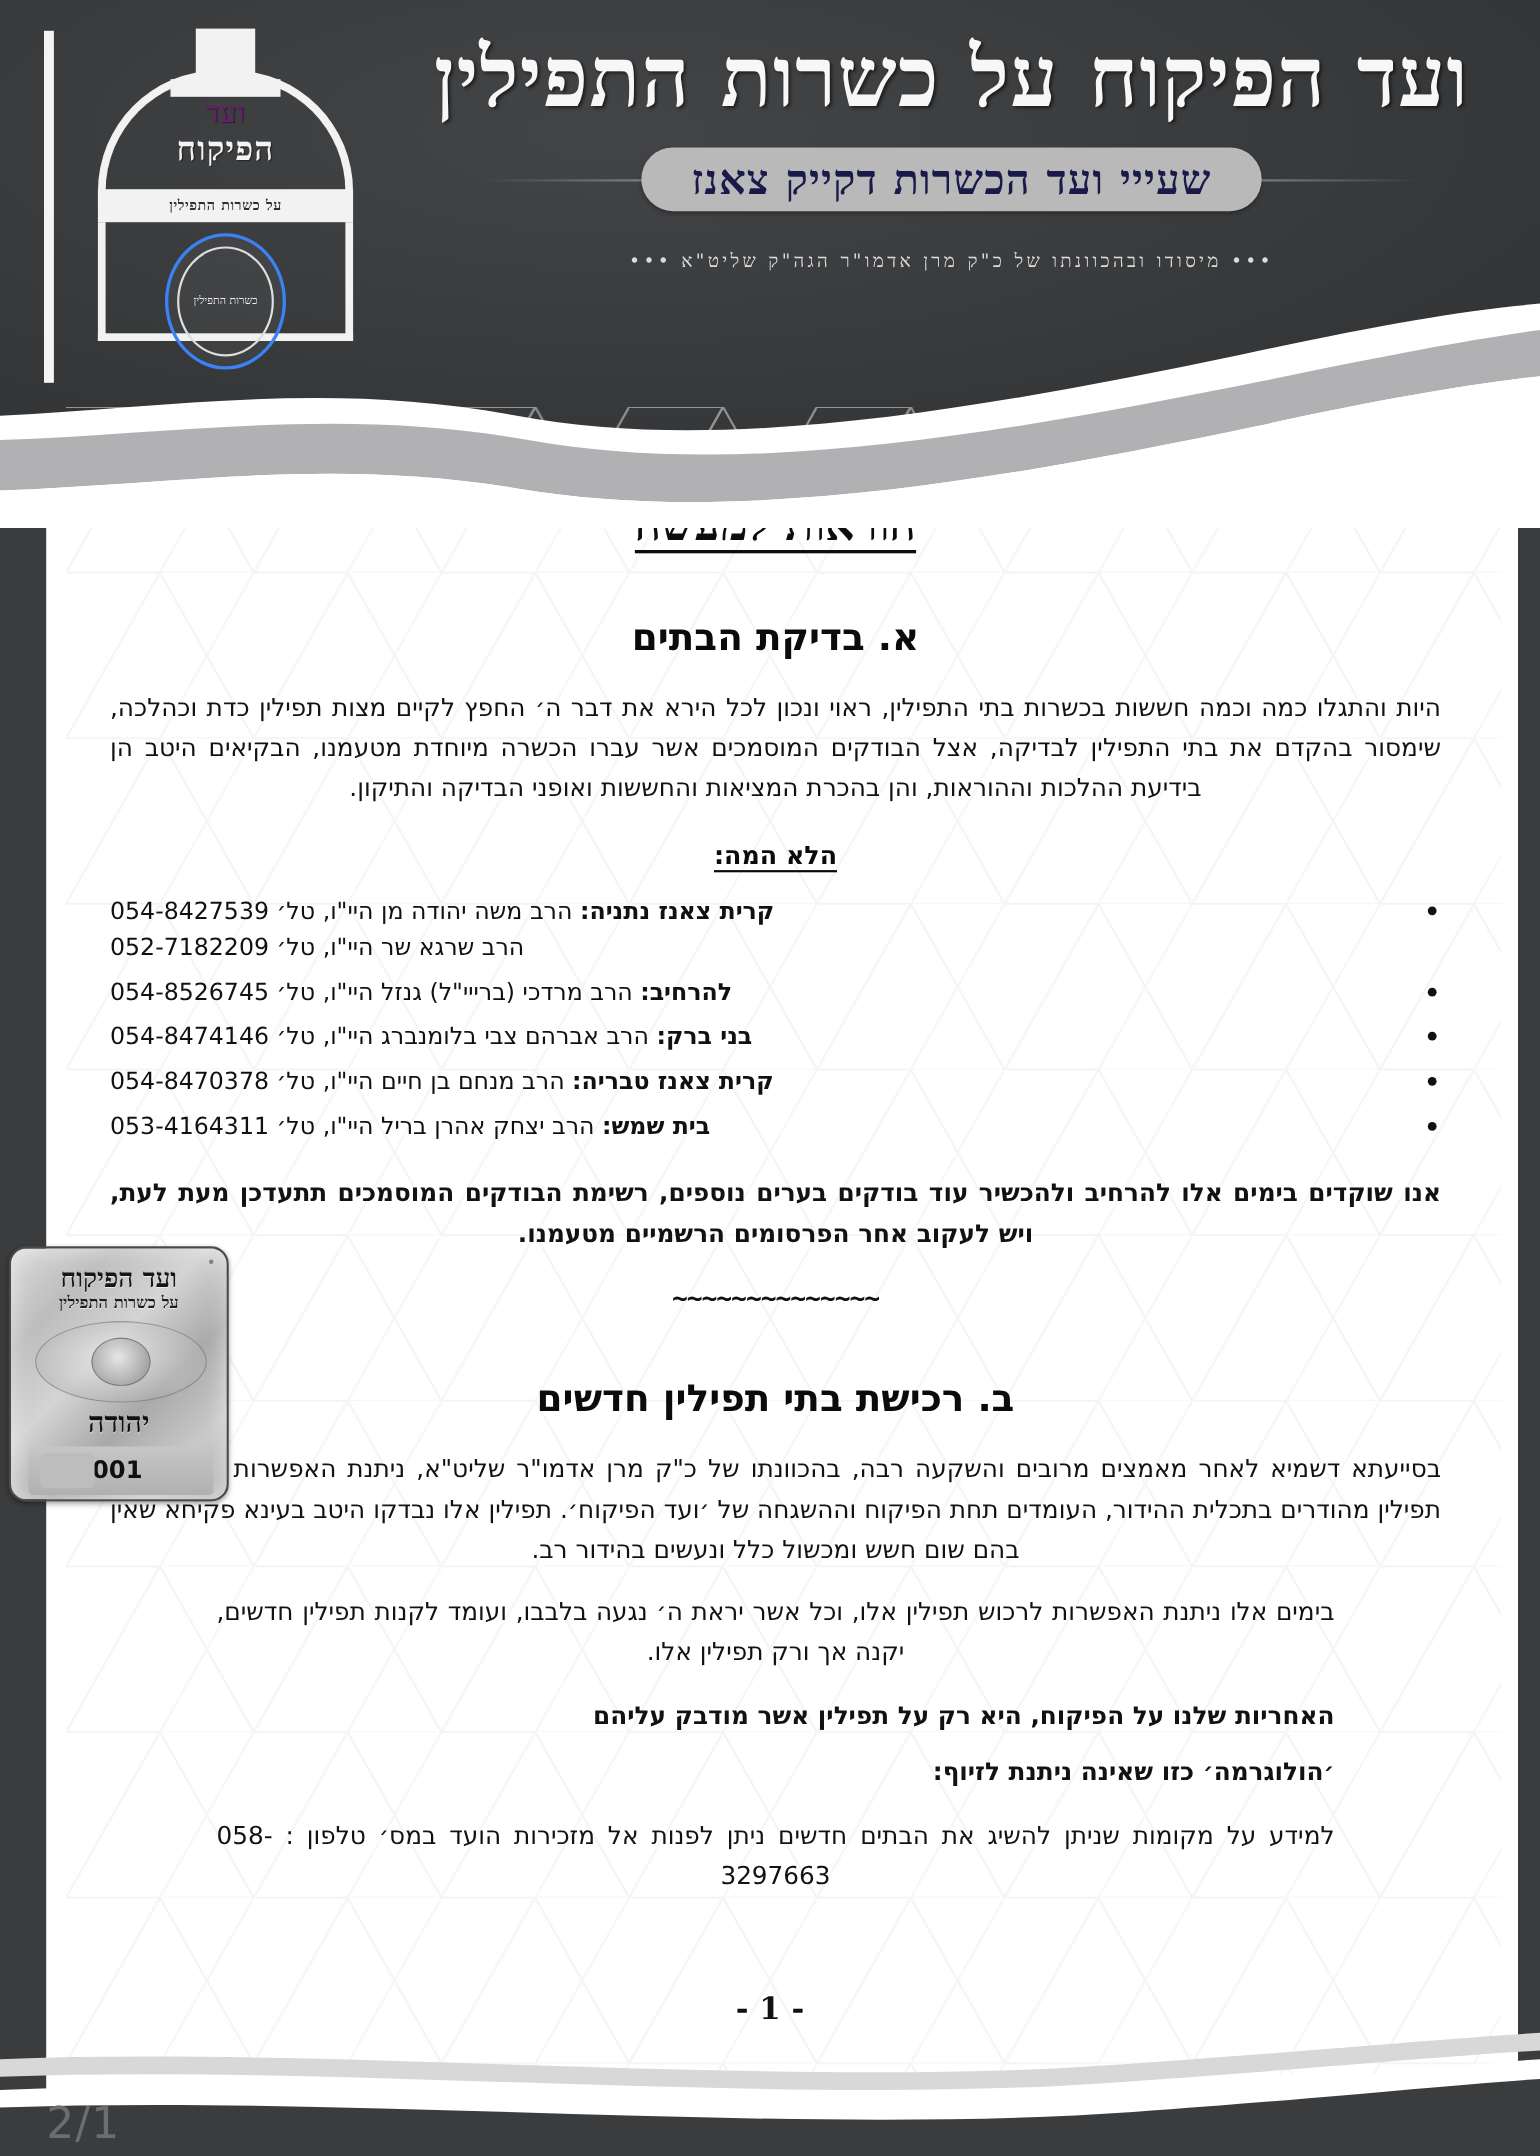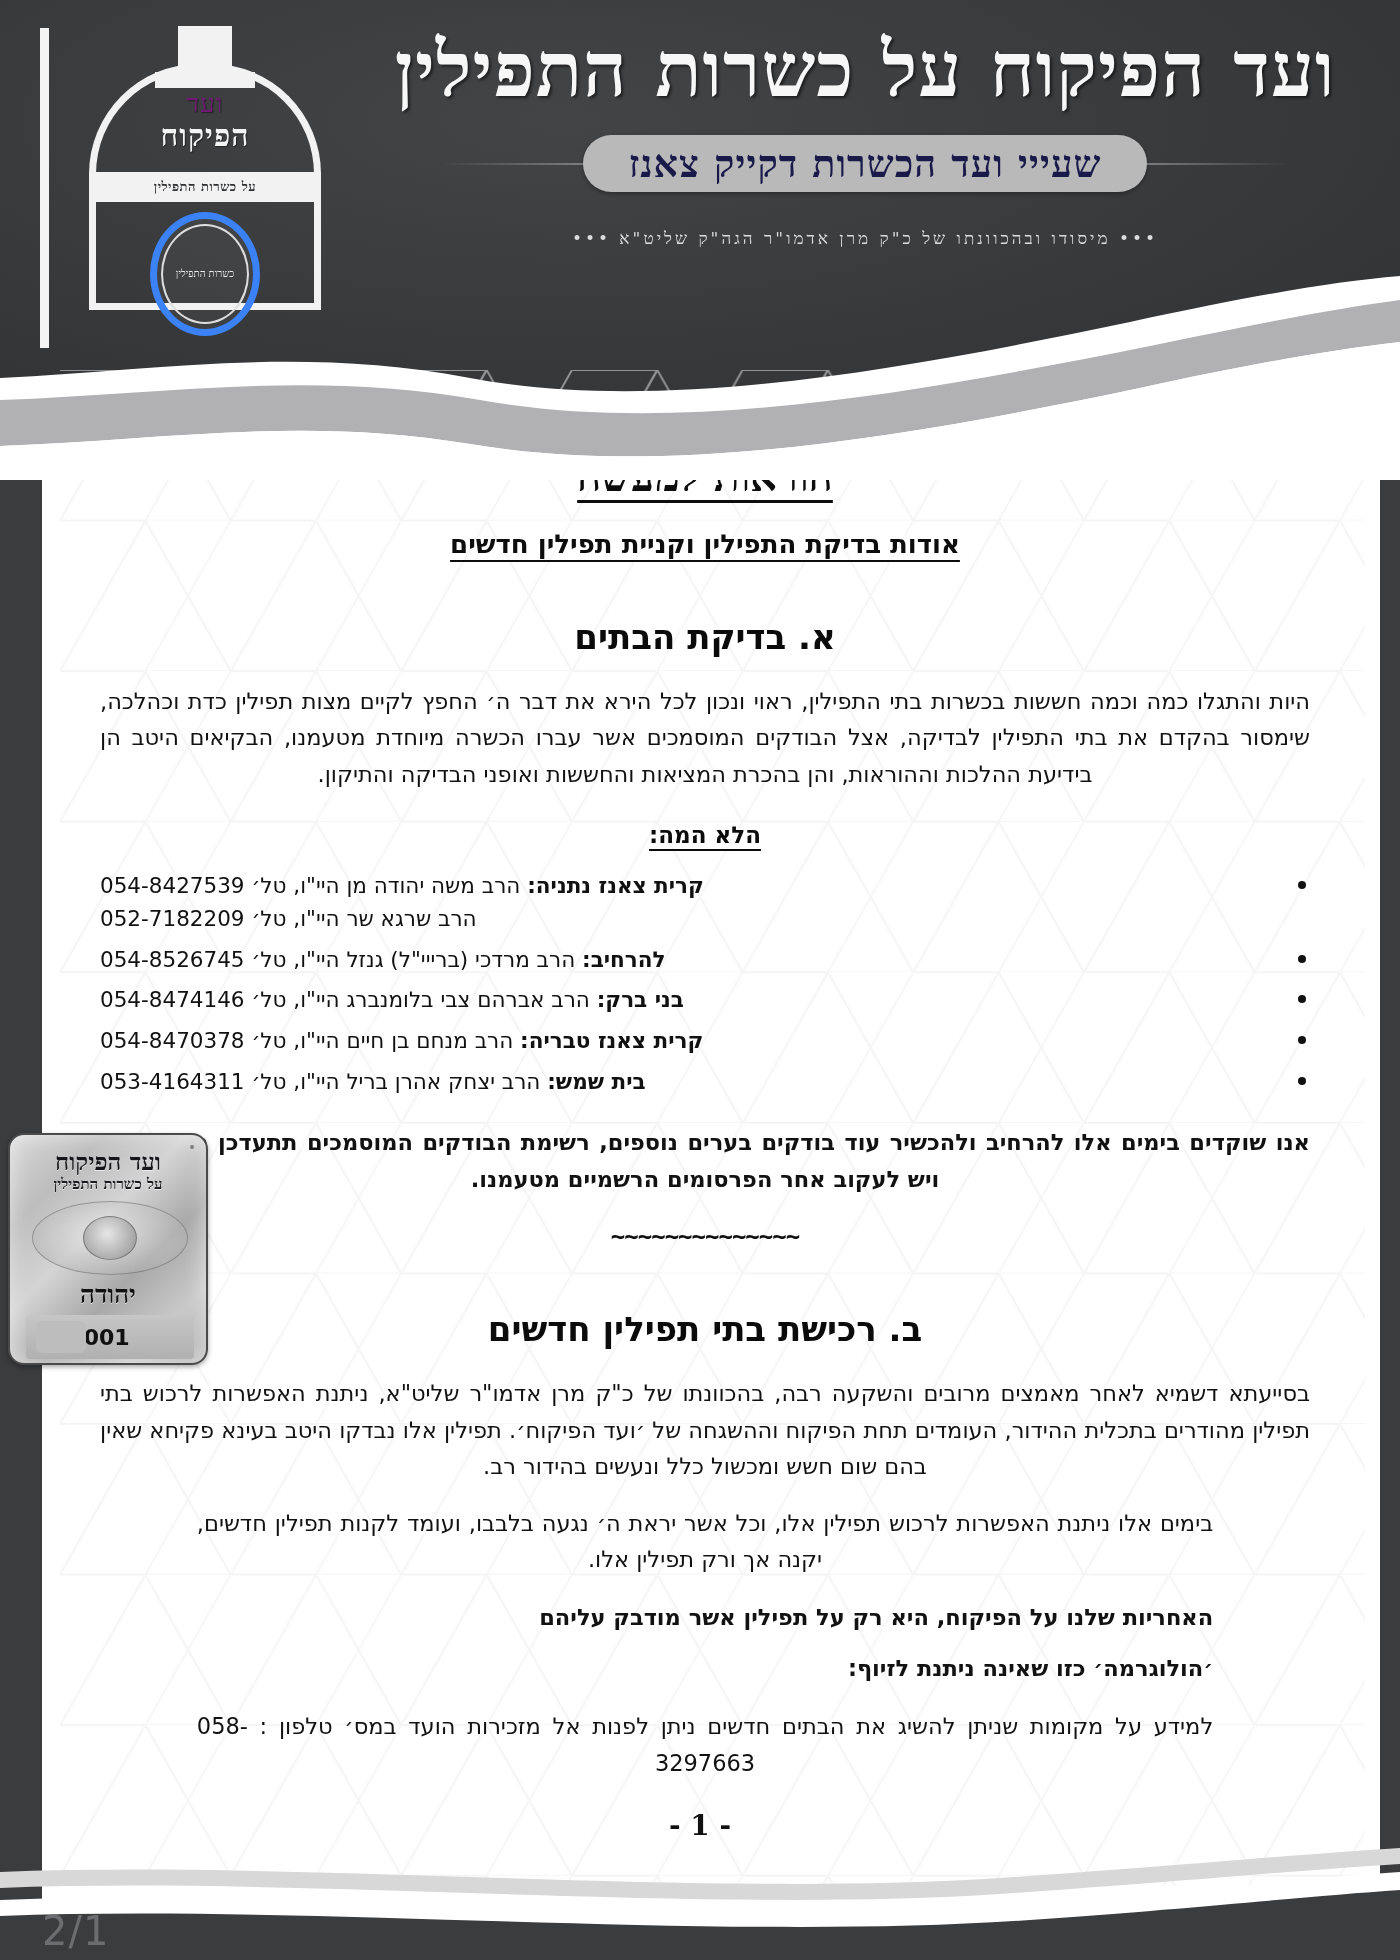--- a/index.html
+++ b/index.html
@@ -164,21 +164,21 @@
     border: 7px solid #f2f2f2;
     border-top: none;
   }
   .emblem-seal {
     position: absolute;
     left: 50%;
     transform: translateX(-50%);
     top: 192px;
     width: 110px;
     height: 124px;
-    border: 7px solid #3b82f6;
+    border: 3px solid #3b82f6;
     border-radius: 50%;
     display: flex;
     align-items: center;
     justify-content: center;
     background: rgba(255,255,255,0.04);
   }
   .emblem-seal-inner {
     width: 88px; height: 100px;
     border: 2px solid #dedede;
     border-radius: 50%;
@@ -561,21 +561,20 @@
     <div class="hdr-pill">שעייי ועד הכשרות דקייק צאנז</div>
   </div>
 
   <div class="hdr-tagline">••• מיסודו ובהכוונתו של כ"ק מרן אדמו"ר הגה"ק שליט"א •••</div>
 
   <div class="doc">
 
     <div class="bezhsit">בעזהשי"ת</div>
 
     <div class="main-title">הוראות למעשה</div>
-    <div class="sub-title">אודות בדיקת התפילין וקניית תפילין חדשים</div>
 
     <div class="section-head">א. בדיקת הבתים</div>
     <p class="para">היות והתגלו כמה וכמה חששות בכשרות בתי התפילין, ראוי ונכון לכל הירא את דבר ה׳ החפץ לקיים מצות תפילין כדת וכהלכה, שימסור בהקדם את בתי התפילין לבדיקה, אצל הבודקים המוסמכים אשר עברו הכשרה מיוחדת מטעמנו, הבקיאים היטב הן בידיעת ההלכות וההוראות, והן בהכרת המציאות והחששות ואופני הבדיקה והתיקון.</p>
 
     <div class="hala-mah">הלא המה:</div>
 
     <ul class="contacts">
       <li>
         <span class="bullet"></span>
         <span class="city">קרית צאנז נתניה:</span>

